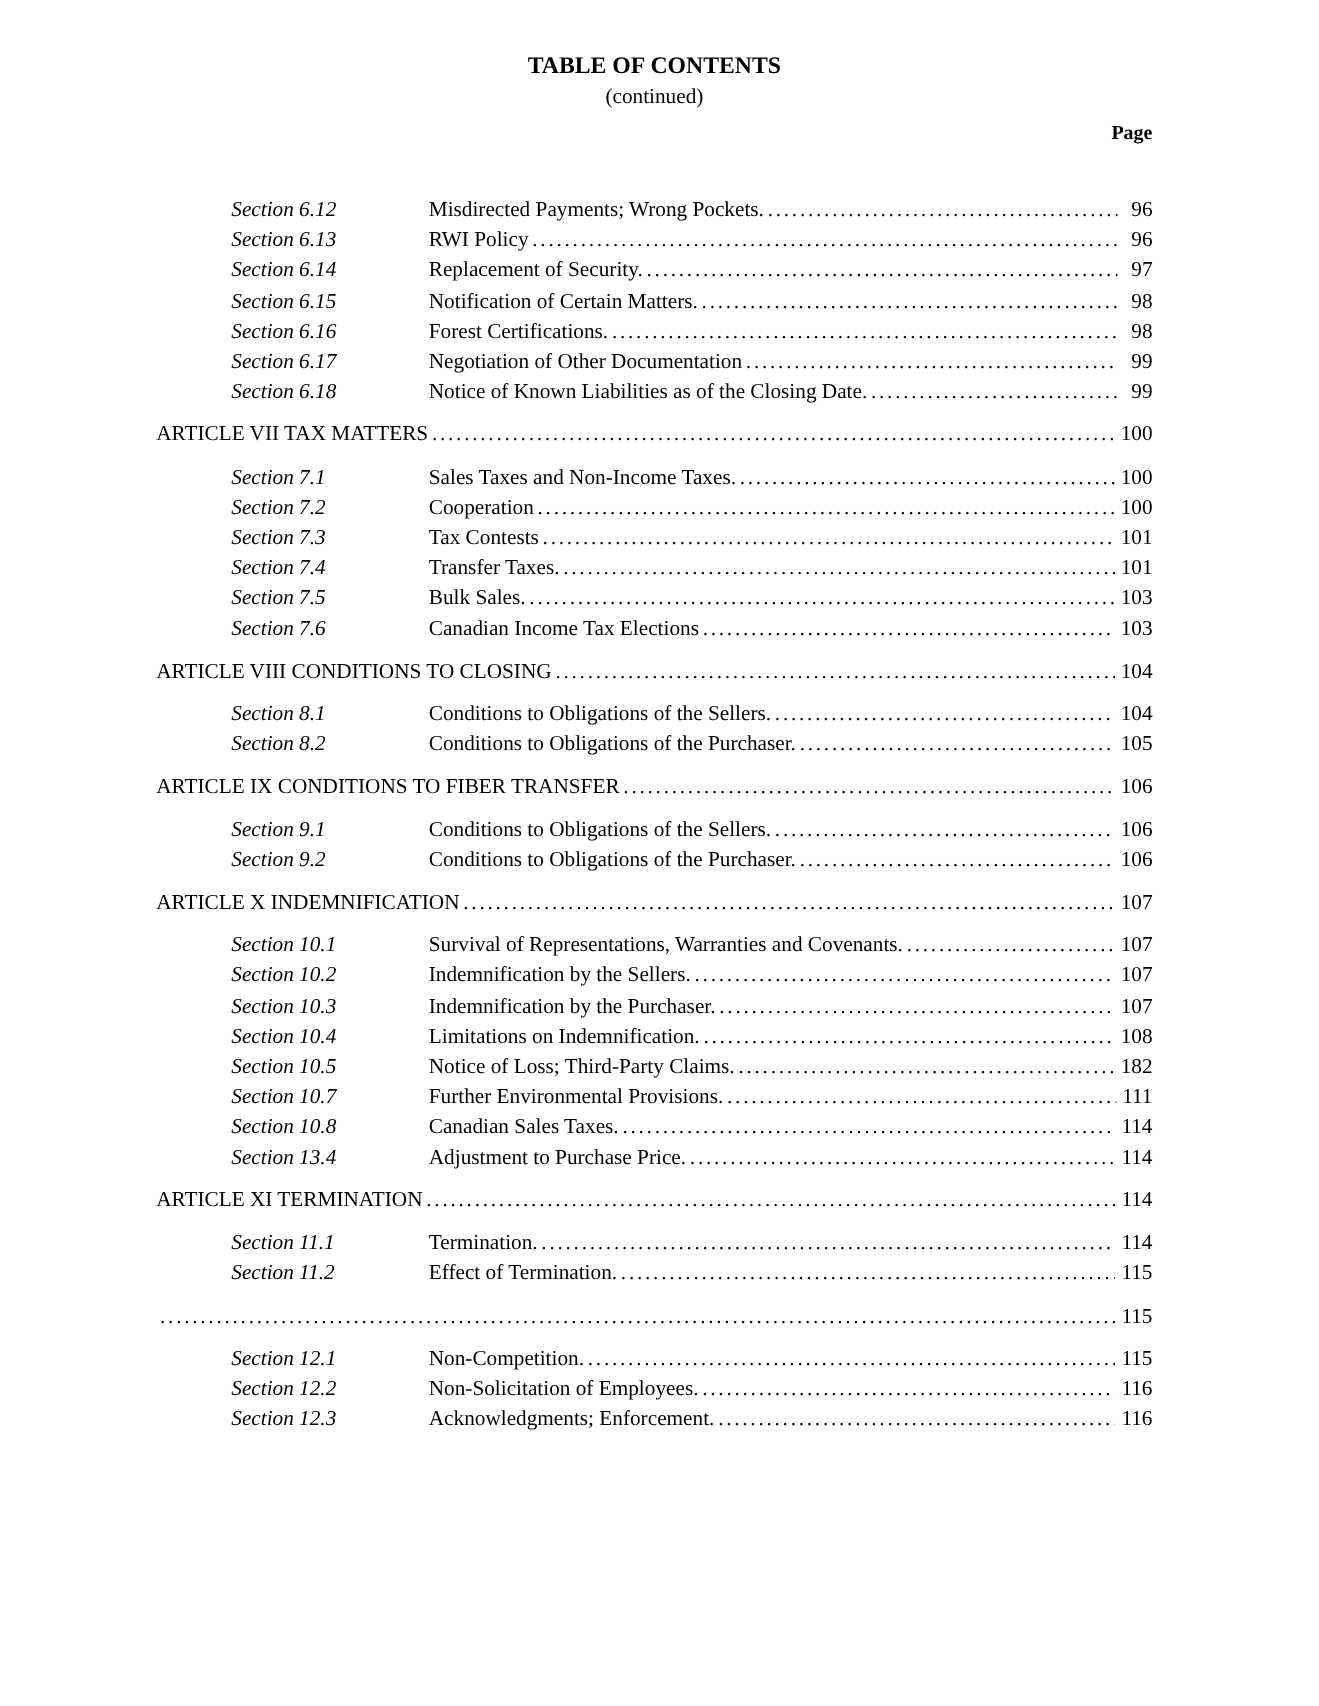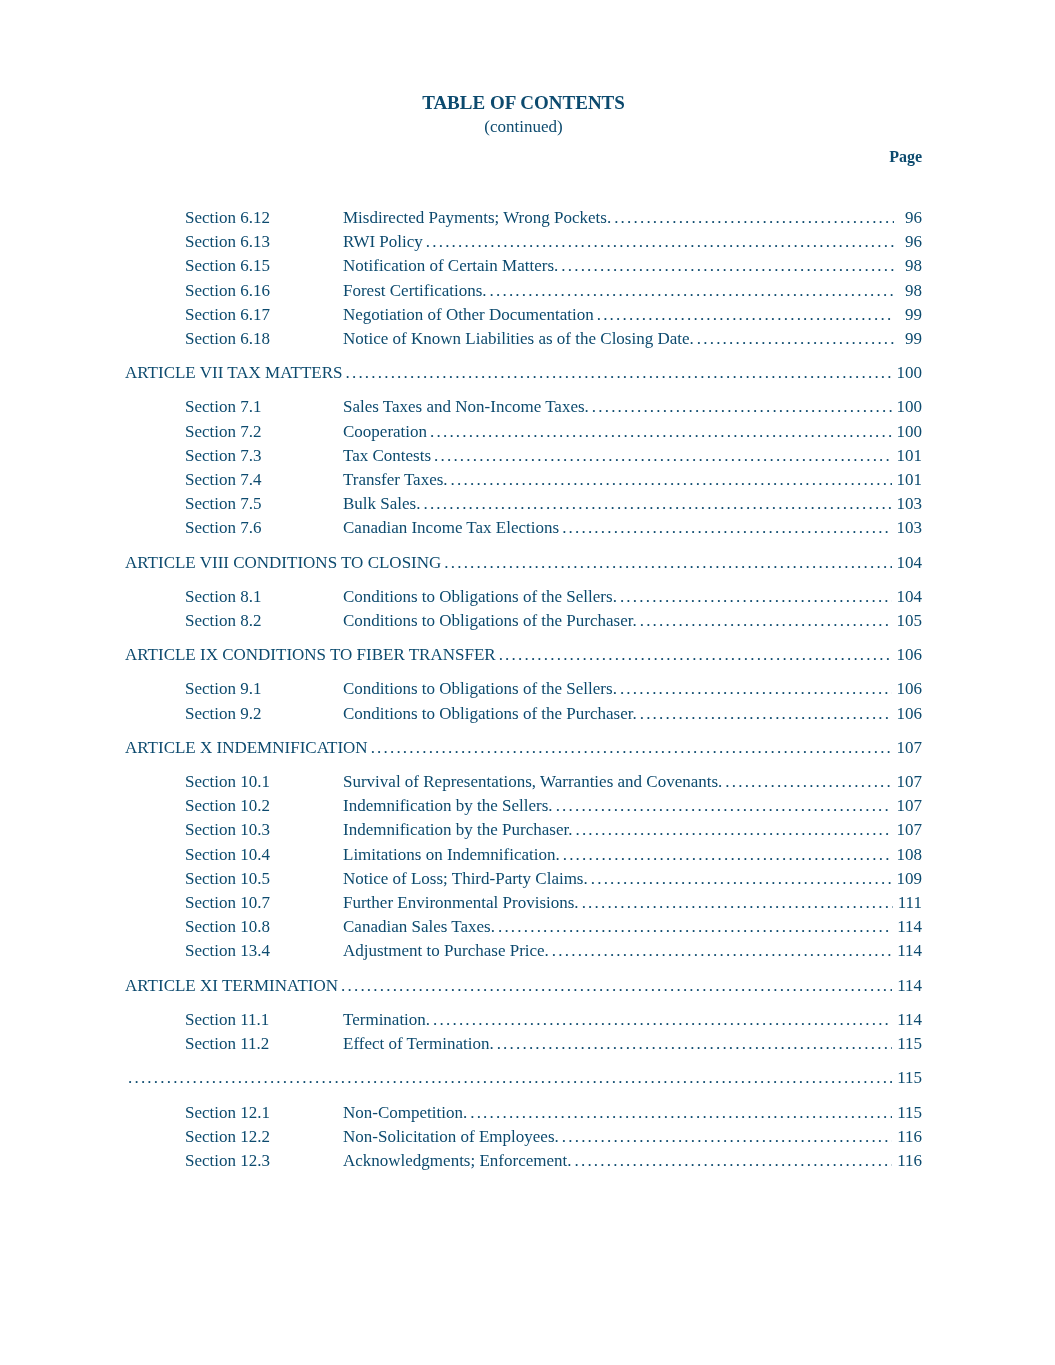--- a/index.html
+++ b/index.html
@@ -1,24 +1,24 @@
 <!DOCTYPE html>
 <html><head>
 <meta charset="utf-8">
 <style>
   * { margin: 0; padding: 0; box-sizing: border-box; }
   html, body { background: #ffffff; }
   .sheet {
     width: 1055px;
     height: 1365px;
     background: #ffffff;
-    color: #0c4a6e;
+    color: #000000;
     font-family: "Liberation Serif", serif;
     font-size: 17px;
-    padding: 90px 133px 0 125px;
+    padding: 40px 133px 0 125px;
     overflow: hidden;
   }
   header { text-align: center; }
   .doc-title {
     font-weight: bold;
     font-size: 19px;
     line-height: 25px;
   }
   .doc-subtitle {
     font-size: 17px;
@@ -32,21 +32,21 @@
     line-height: 22px;
   }
   .toc { margin-top: 38px; }
   .row {
     display: flex;
     align-items: baseline;
     line-height: 24.2px;
   }
   .row.section { padding-left: 60px; }
   .row.article { margin: 10px 0; }
-  .num { width: 158px; flex: none; }
+  .num { width: 158px; flex: none; font-style: italic; }
   .title { flex: none; white-space: nowrap; }
   .leader {
     flex: 1 1 auto;
     overflow: hidden;
     white-space: nowrap;
     letter-spacing: 2.2px;
     margin-left: 3px;
   }
   .leader::after {
     content: "....................................................................................................................................................................................................";
@@ -80,20 +80,26 @@
         <span class="leader"></span>
         <span class="pg">96</span>
       </div>
       <div class="row section">
         <span class="num">Section 6.13</span>
         <span class="title">RWI Policy</span>
         <span class="leader"></span>
         <span class="pg">96</span>
       </div>
       <div class="row section">
+        <span class="num">Section 6.14</span>
+        <span class="title">Replacement of Security.</span>
+        <span class="leader"></span>
+        <span class="pg">97</span>
+      </div>
+      <div class="row section">
         <span class="num">Section 6.15</span>
         <span class="title">Notification of Certain Matters.</span>
         <span class="leader"></span>
         <span class="pg">98</span>
       </div>
       <div class="row section">
         <span class="num">Section 6.16</span>
         <span class="title">Forest Certifications.</span>
         <span class="leader"></span>
         <span class="pg">98</span>
@@ -211,21 +217,21 @@
       <div class="row section">
         <span class="num">Section 10.4</span>
         <span class="title">Limitations on Indemnification.</span>
         <span class="leader"></span>
         <span class="pg">108</span>
       </div>
       <div class="row section">
         <span class="num">Section 10.5</span>
         <span class="title">Notice of Loss; Third-Party Claims.</span>
         <span class="leader"></span>
-        <span class="pg">109</span>
+        <span class="pg">182</span>
       </div>
       <div class="row section">
         <span class="num">Section 10.7</span>
         <span class="title">Further Environmental Provisions.</span>
         <span class="leader"></span>
         <span class="pg">111</span>
       </div>
       <div class="row section">
         <span class="num">Section 10.8</span>
         <span class="title">Canadian Sales Taxes.</span>

